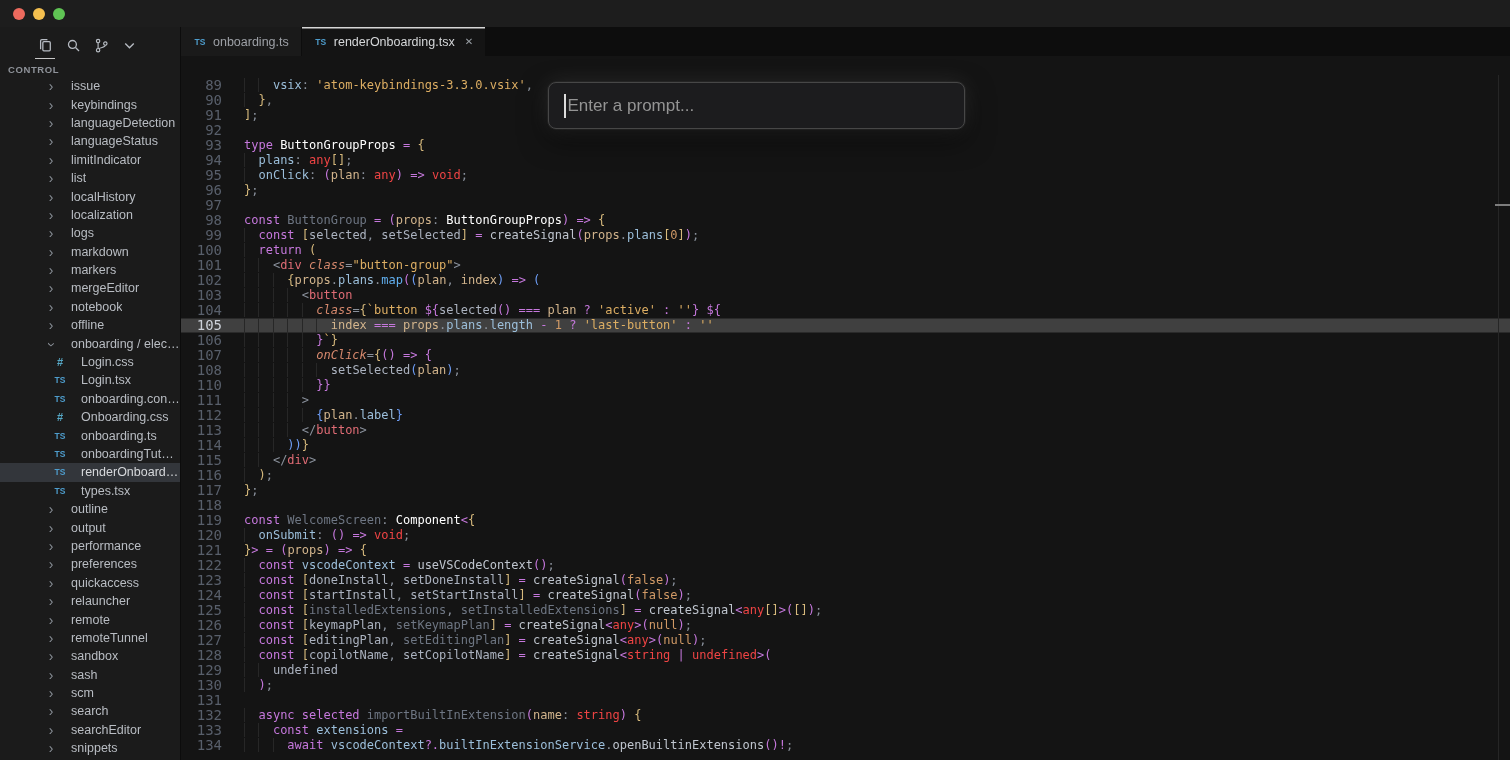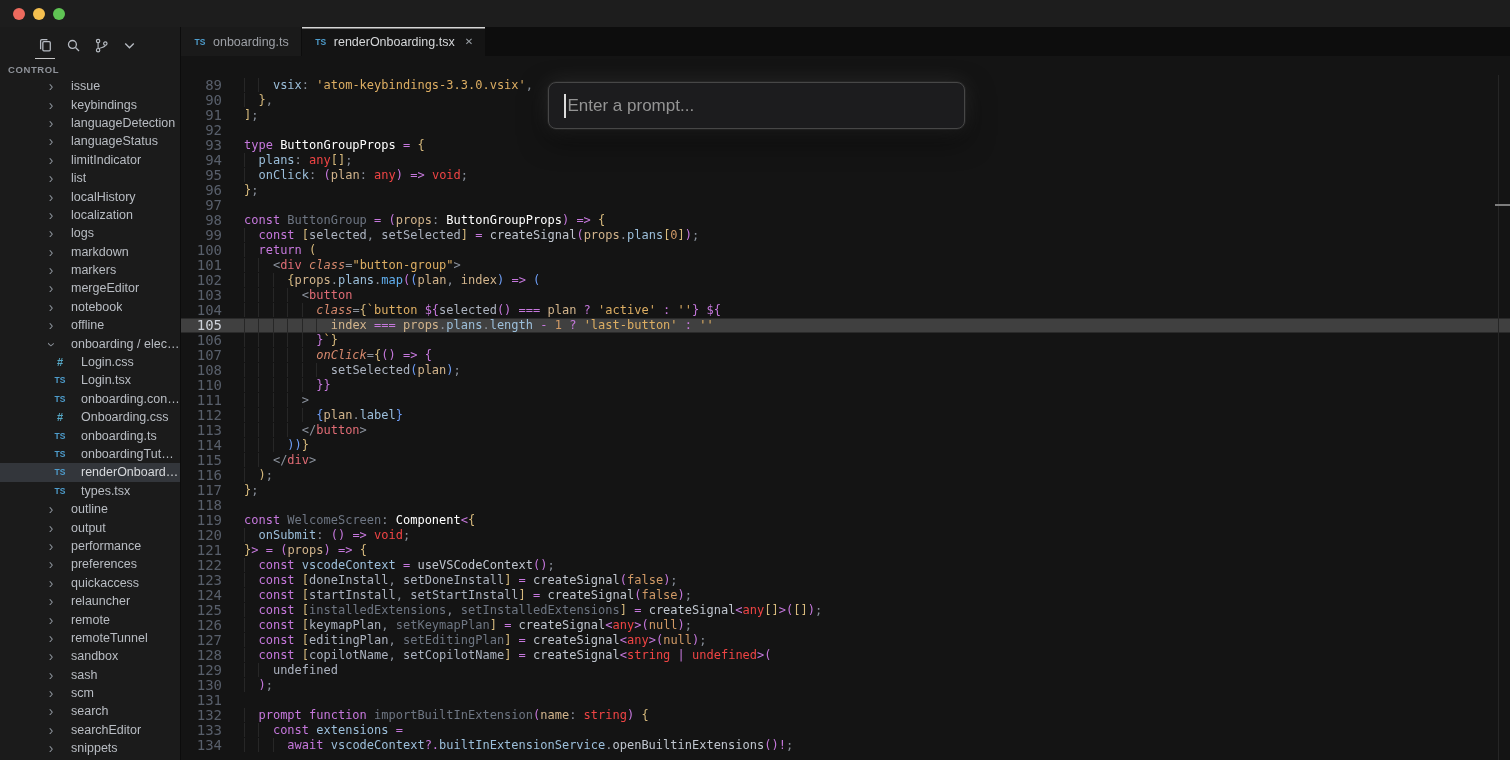--- a/index.html
+++ b/index.html
@@ -448,21 +448,21 @@
           <div class="code-row">
             <span class="gutter">130</span>
             <span class="ctext"><span class="tk-ws">  </span><span class="tk-b2">)</span><span class="tk-pn">;</span></span>
           </div>
           <div class="code-row">
             <span class="gutter">131</span>
             <span class="ctext"></span>
           </div>
           <div class="code-row">
             <span class="gutter">132</span>
-            <span class="ctext"><span class="tk-ws">  </span><span class="tk-kw">prompt function </span><span class="tk-dim">importBuiltInExtension</span><span class="tk-b2">(</span><span class="tk-par">name</span><span class="tk-pn">: </span><span class="tk-tl">string</span><span class="tk-b2">)</span><span class="tk-pn"> </span><span class="tk-b1">{</span></span>
+            <span class="ctext"><span class="tk-ws">  </span><span class="tk-kw">async selected </span><span class="tk-dim">importBuiltInExtension</span><span class="tk-b2">(</span><span class="tk-par">name</span><span class="tk-pn">: </span><span class="tk-tl">string</span><span class="tk-b2">)</span><span class="tk-pn"> </span><span class="tk-b1">{</span></span>
           </div>
           <div class="code-row">
             <span class="gutter">133</span>
             <span class="ctext"><span class="tk-ws">    </span><span class="tk-kw">const </span><span class="tk-prop">extensions</span><span class="tk-kw"> =</span></span>
           </div>
           <div class="code-row">
             <span class="gutter">134</span>
             <span class="ctext"><span class="tk-ws">      </span><span class="tk-kw">await </span><span class="tk-prop">vscodeContext</span><span class="tk-kw">?.</span><span class="tk-prop">builtInExtensionService</span><span class="tk-pn">.</span><span class="tk-fnw">openBuiltinExtensions</span><span class="tk-b2">()</span><span class="tk-kw">!</span><span class="tk-pn">;</span></span>
           </div>
         </div>

